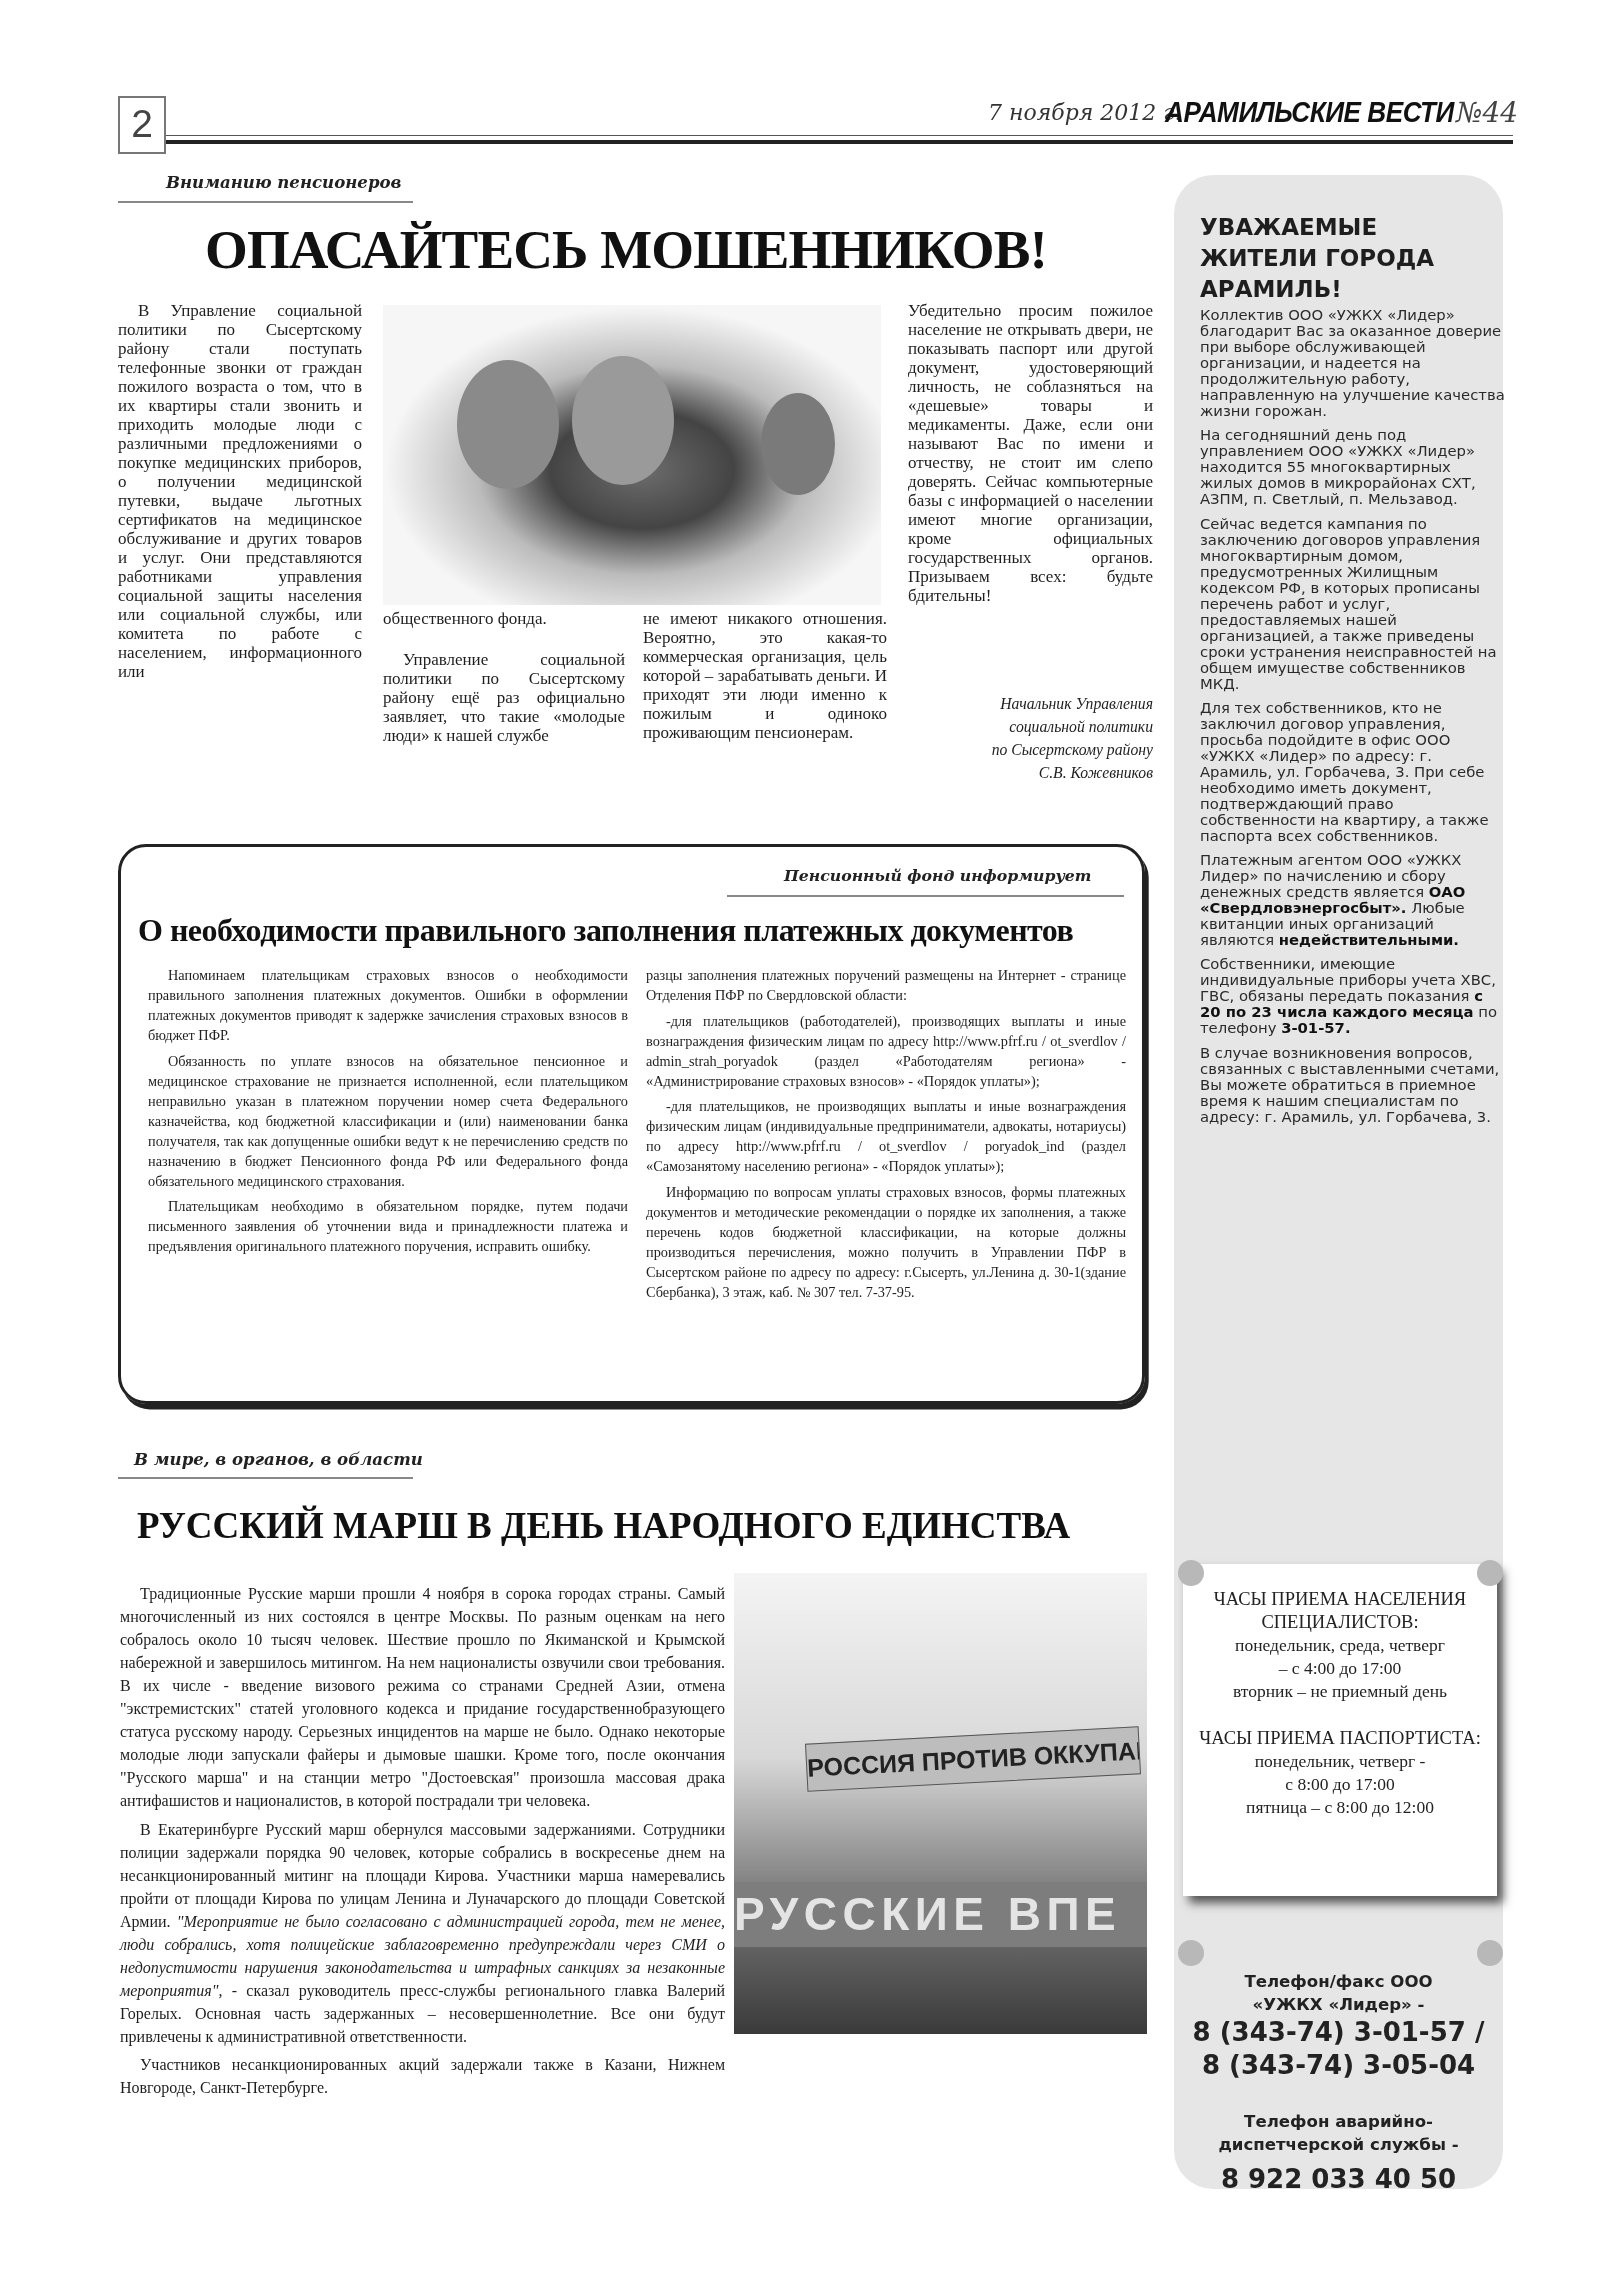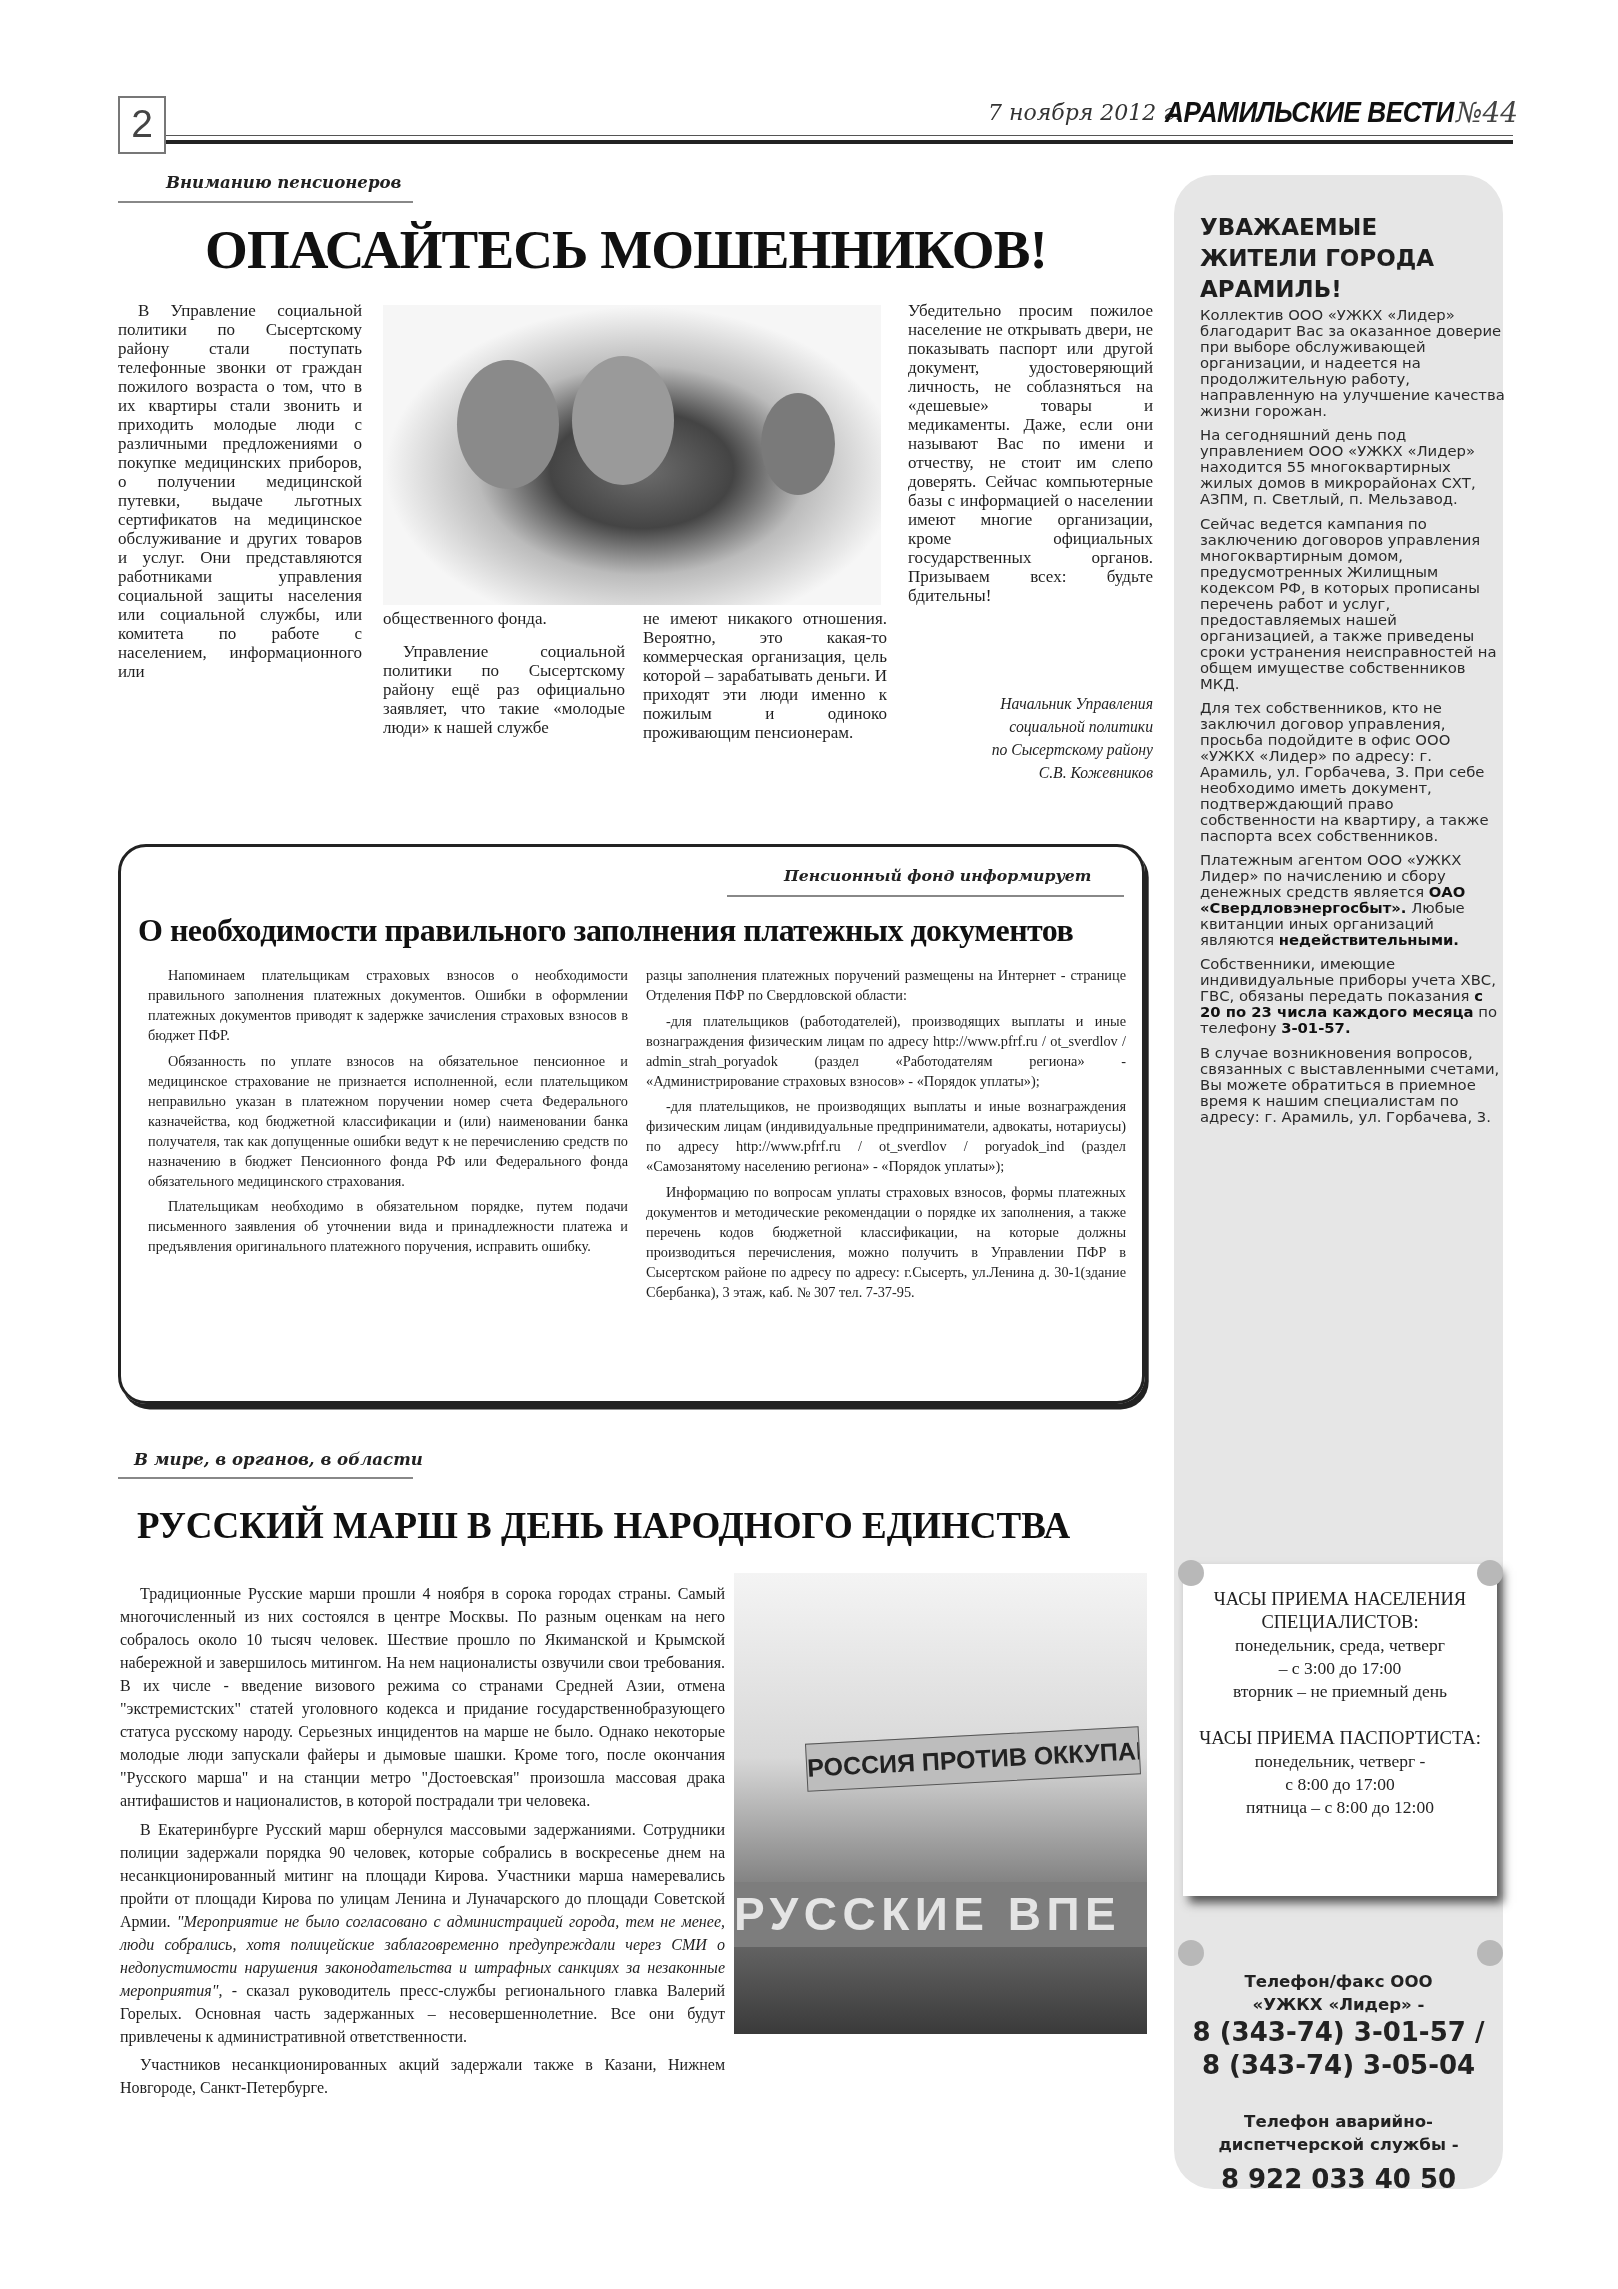--- a/index.html
+++ b/index.html
@@ -57,21 +57,21 @@
 </div>
 
 <div class="abs photo1" style="left:383px;top:305px;width:498px;height:300px;">
   <div class="abs" style="left:74px;top:55px;width:102px;height:129px;border-radius:50%;background:#8a8a8a;"></div>
   <div class="abs" style="left:189px;top:51px;width:102px;height:129px;border-radius:50%;background:#9a9a9a;"></div>
   <div class="abs" style="left:378px;top:88px;width:74px;height:102px;border-radius:50%;background:#7a7a7a;"></div>
 </div>
 
 <div class="abs col" style="left:383px;top:609px;width:242px;">
   <p style="text-indent:0">общественного фонда.</p>
-  <p style="margin-top:14px">Управление социальной политики по Сысертскому району ещё раз официально заявляет, что такие «молодые люди» к нашей службе</p>
+  <p style="margin-top:22px">Управление социальной политики по Сысертскому району ещё раз официально заявляет, что такие «молодые люди» к нашей службе</p>
 </div>
 <div class="abs col" style="left:643px;top:609px;width:244px;">
   <p style="text-indent:0">не имеют никакого отношения. Вероятно, это какая-то коммерческая организация, цель которой – зарабатывать деньги. И приходят эти люди именно к пожилым и одиноко проживающим пенсионерам.</p>
 </div>
 <div class="abs col" style="left:908px;top:301px;width:245px;">
   <p style="text-indent:0">Убедительно просим пожилое население не открывать двери, не показывать паспорт или другой документ, удостоверяющий личность, не соблазняться на «дешевые» товары и медикаменты. Даже, если они называют Вас по имени и отчеству, не стоит им слепо доверять. Сейчас компьютерные базы с информацией о населении имеют многие организации, кроме официальных государственных органов. Призываем всех: будьте бдительны!</p>
 </div>
 <div class="abs sign" style="left:908px;top:692px;width:245px;">
   <div>Начальник Управления</div>
   <div>социальной политики</div>
@@ -121,21 +121,21 @@
   <p><span>Платежным агентом ООО «УЖКХ Лидер» по начислению и сбору денежных средств является </span><b>ОАО «Свердловэнергосбыт».</b><span> Любые квитанции иных организаций являются </span><b>недействительными.</b></p>
   <p><span>Собственники, имеющие индивидуальные приборы учета ХВС, ГВС, обязаны передать показания </span><b>с 20 по 23 числа каждого месяца</b><span> по телефону </span><b>3-01-57.</b></p>
   <p>В случае возникновения вопросов, связанных с выставленными счетами, Вы можете обратиться в приемное время к нашим специалистам по адресу: г. Арамиль, ул. Горбачева, 3.</p>
 </div>
 
 <div class="abs hours">
   <div class="blk">
     <div class="ttl">ЧАСЫ ПРИЕМА НАСЕЛЕНИЯ</div>
     <div class="ttl">СПЕЦИАЛИСТОВ:</div>
     <div>понедельник, среда, четверг</div>
-    <div>– с 3:00 до 17:00</div>
+    <div>– с 4:00 до 17:00</div>
     <div>вторник – не приемный день</div>
   </div>
   <div class="blk">
     <div class="ttl">ЧАСЫ ПРИЕМА ПАСПОРТИСТА:</div>
     <div>понедельник, четверг -</div>
     <div>с 8:00 до 17:00</div>
     <div>пятница – с 8:00 до 12:00</div>
   </div>
 </div>
 <div class="abs pin" style="left:1178px;top:1560px;"></div>

